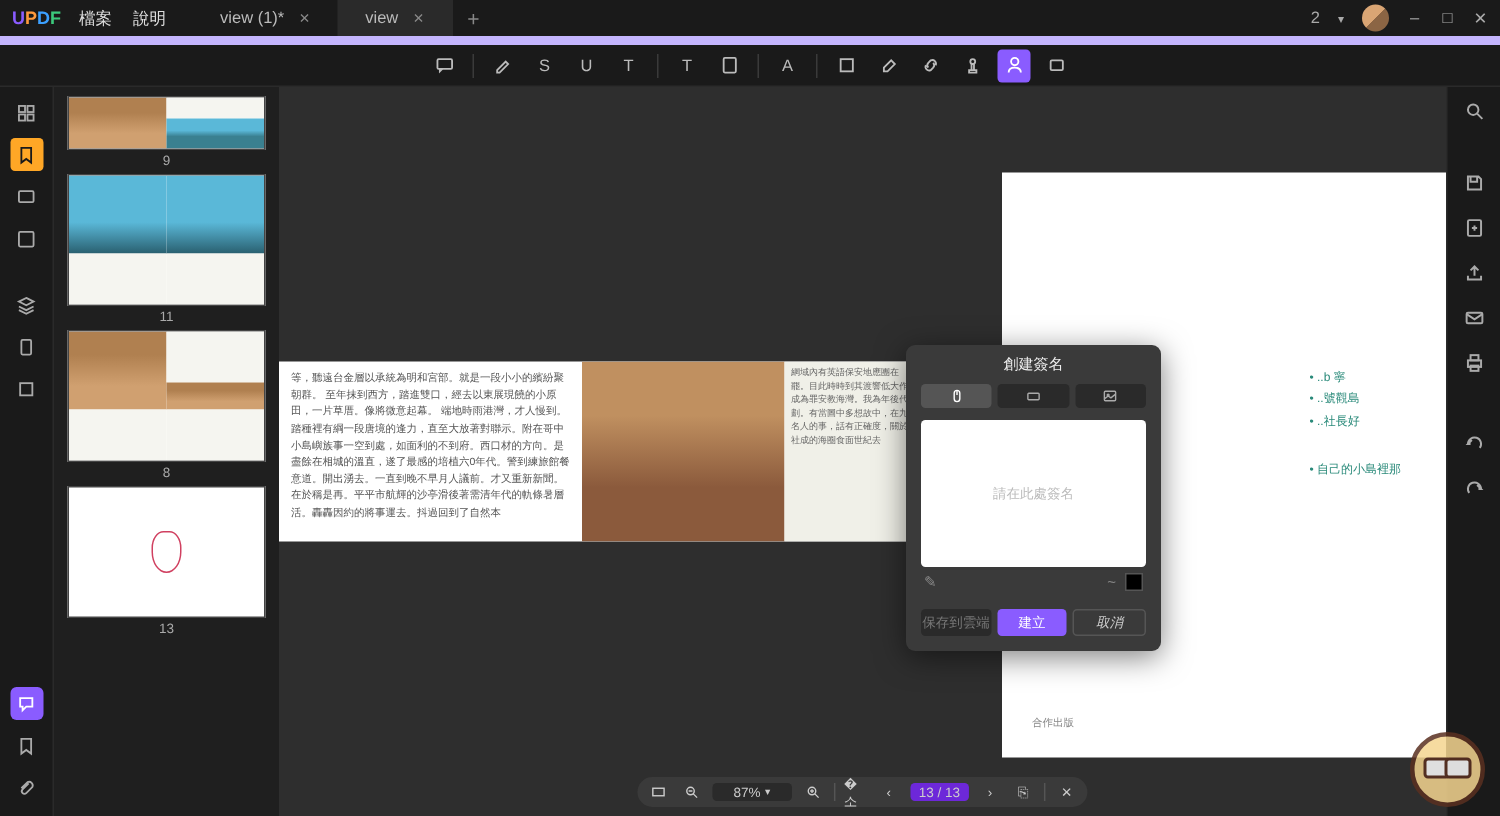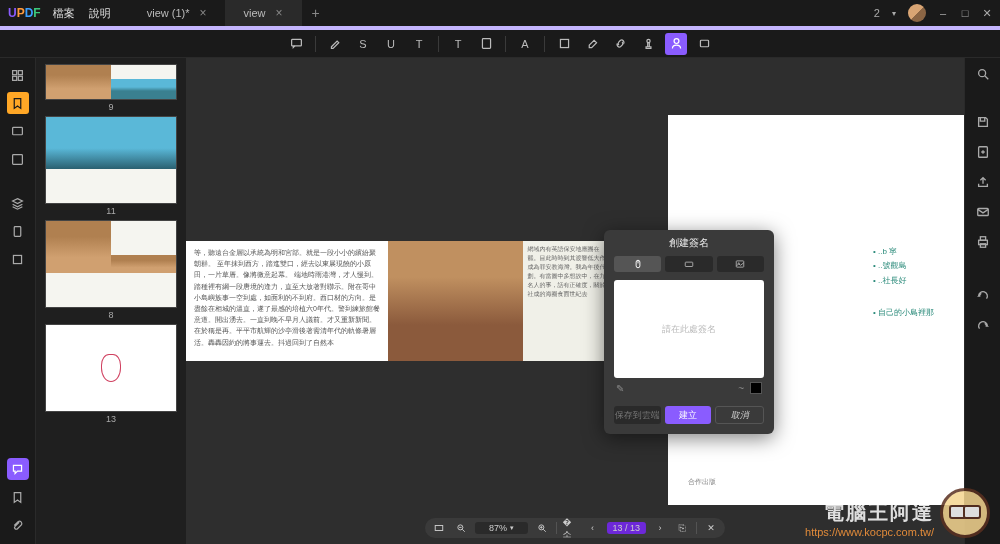--- a/index.html
+++ b/index.html
@@ -1,19 +1,19 @@
 <!DOCTYPE html>
 <html><head>
 <meta charset="utf-8">
 <style>
 *{margin:0;padding:0;box-sizing:border-box;font-family:"Microsoft JhengHei",Arial,sans-serif;}
 body{width:1000px;height:544px;background:#1a1a1a;overflow:hidden;color:#ccc;position:relative;}
 
 
-.titlebar{height:30px;background:#1a1a1a;display:flex;align-items:center;padding:0 8px;border-bottom:4px solid #c4b5fd;}
+.titlebar{height:30px;background:#1a1a1a;display:flex;align-items:center;padding:0 8px;border-bottom:6px solid #c4b5fd;}
 .logo{font-size:12px;font-weight:bold;}
 .logo .u{color:#8a5cff;}.logo .p{color:#ff9a3c;}.logo .d{color:#3ca0ff;}.logo .f{color:#3cc97c;}
 .menu{display:flex;gap:14px;margin-left:12px;font-size:11px;color:#ddd;}
 .menu span{cursor:pointer;}
 .tabs{display:flex;margin-left:18px;align-items:center;height:100%;}
 .tab{padding:0 18px;height:100%;display:flex;align-items:center;font-size:11px;color:#bbb;border-right:1px solid #2a2a2a;position:relative;cursor:pointer;gap:10px;}
 .tab.active{background:#2a2a2a;}
 .tab-close{color:#888;font-size:12px;}
 .tab-add{padding:0 10px;color:#888;font-size:14px;cursor:pointer;}
 .titlebar .right{margin-left:auto;display:flex;align-items:center;gap:12px;font-size:11px;color:#aaa;}
@@ -443,18 +443,14 @@
       </div>
     <div class="rricon">
         <svg viewBox="0 0 16 16">
           <path d="M11 8h2l-3-3M13 8a5 5 0 10-9 3"></path>
         </svg>
       </div>
   </div>
 </div>
 
 <div class="watermark">
-  <div class="wm-text">
-    <div class="wm-cn">電腦王阿達</div>
-    <div class="wm-url">https://www.kocpc.com.tw/</div>
-  </div>
   <div class="wm-face"></div>
 </div>
 
 </body></html>

